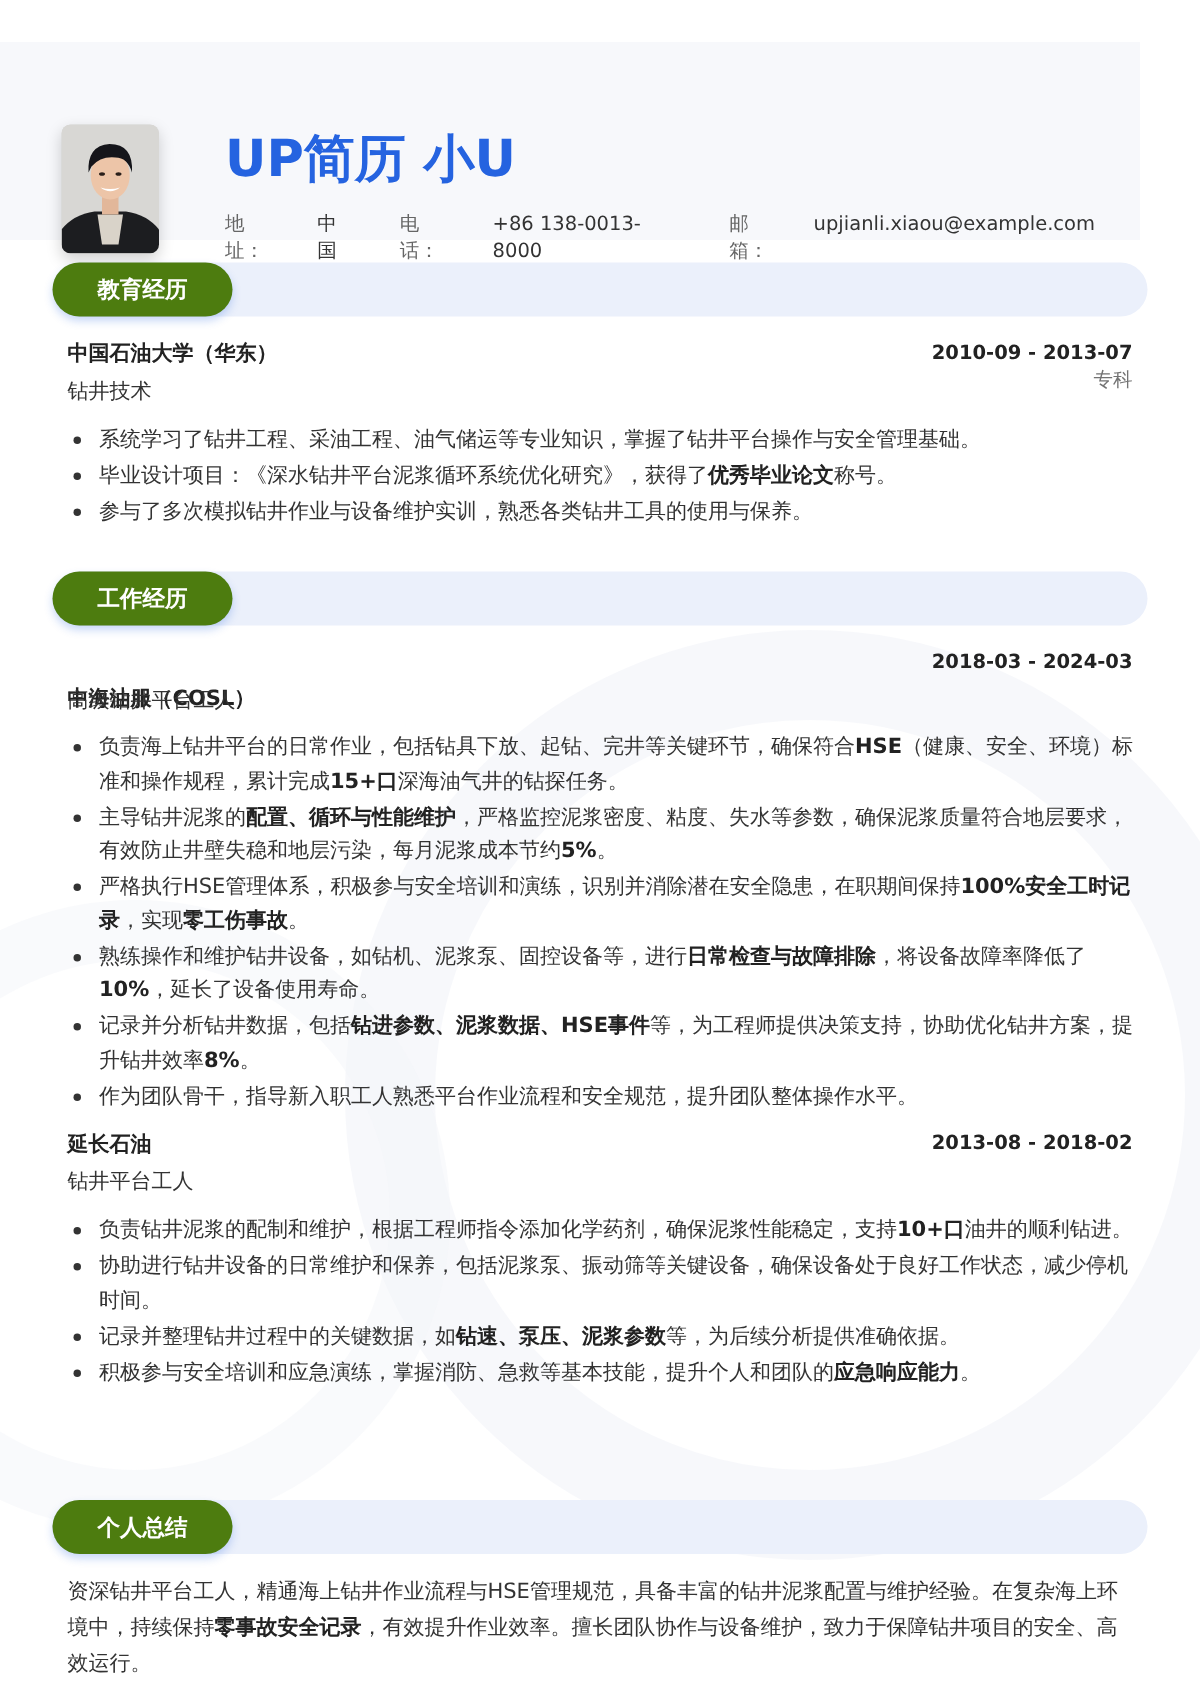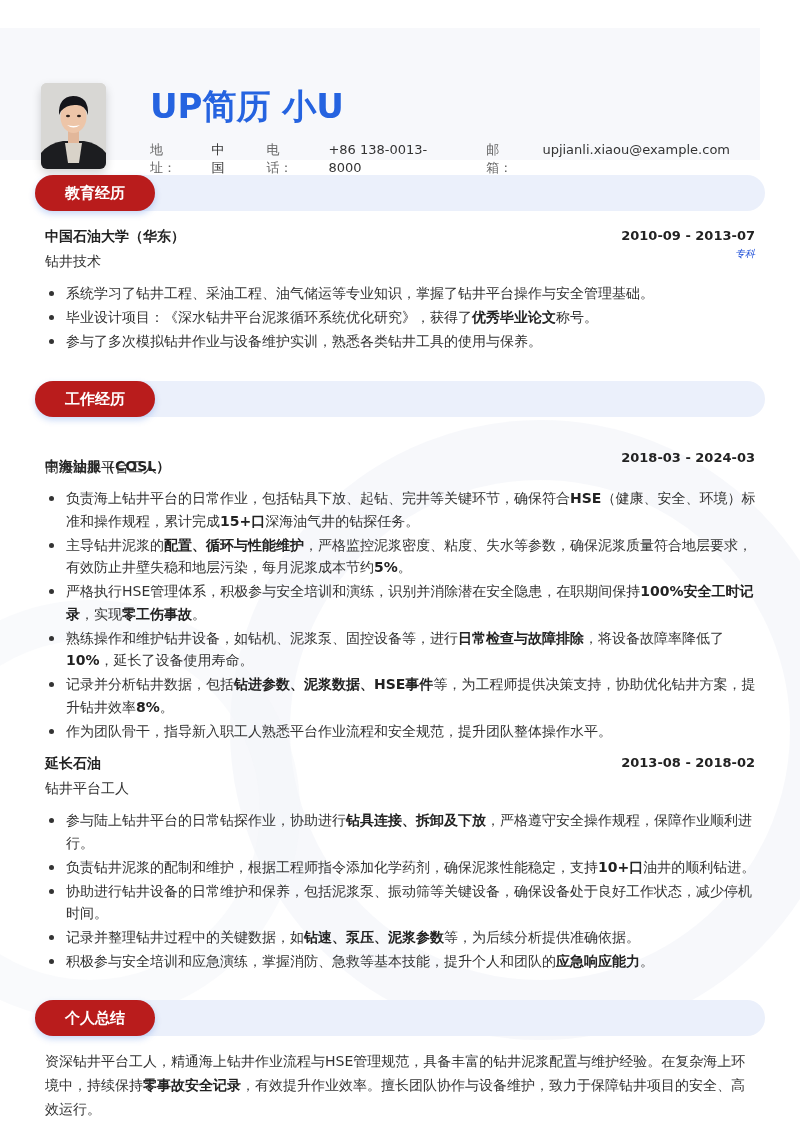--- a/index.html
+++ b/index.html
@@ -12,26 +12,26 @@
   .header { position: absolute; left: 0; top: 28px; width: 760px; height: 132px; background: #f7f8fb; }
   .photo { position: absolute; left: 41px; top: 55px; width: 65px; height: 86px; border-radius: 6px; overflow: hidden; box-shadow: 0 4px 10px rgba(0,0,0,0.18); background: #d6d5d2; }
   .photo svg { display: block; }
   .name { position: absolute; left: 150px; top: 56px; font-size: 34px; line-height: 44px; color: #2563e0; font-weight: bold; letter-spacing: 0px; }
   .contacts { position: absolute; left: 150px; top: 113px; display: flex; font-size: 13px; line-height: 18px; }
   .contact { display: flex; margin-right: 30px; }
   .contact .lbl { color: #666; }
   .contact .val { color: #333; margin-left: 24px; }
 
   .section-bar { position: absolute; left: 35px; width: 730px; height: 36px; border-radius: 18px; background: #ebf0fb; }
-  .section-badge { position: absolute; left: 0; top: 0; width: 120px; height: 36px; border-radius: 18px; background: #b91c1c; color: #fff; font-size: 15px; font-weight: bold; line-height: 36px; text-align: center; box-shadow: 0 3px 6px rgba(37,99,224,0.25); }
+  .section-badge { position: absolute; left: 0; top: 0; width: 120px; height: 36px; border-radius: 18px; background: #4d7c0f; color: #fff; font-size: 15px; font-weight: bold; line-height: 36px; text-align: center; box-shadow: 0 3px 6px rgba(37,99,224,0.25); }
 
   .entry-title { position: absolute; left: 45px; font-size: 14px; font-weight: bold; color: #222; line-height: 20px; }
   .entry-date { position: absolute; right: 45px; font-size: 13px; font-weight: bold; color: #222; line-height: 20px; }
   .entry-sub { position: absolute; left: 45px; font-size: 14px; color: #333; line-height: 20px; }
-  .entry-degree { position: absolute; right: 45px; font-size: 10px; color: #1d4ed8; line-height: 20px; font-style: italic; }
+  .entry-degree { position: absolute; right: 45px; font-size: 13px; color: #737373; line-height: 20px; }
 
   .bullets { position: absolute; left: 45px; width: 712px; list-style: none; }
   .bullets li { position: relative; padding-left: 21px; font-size: 14px; line-height: 22.5px; color: #333; margin-bottom: 1.5px; }
   .bullets li::before { content: ""; position: absolute; left: 4px; top: 9px; width: 5px; height: 5px; border-radius: 50%; background: #333; }
   .bullets b { font-weight: bold; color: #222; }
 
   .summary { position: absolute; left: 45px; width: 712px; font-size: 14px; line-height: 24px; color: #333; }
   .summary b { font-weight: bold; color: #222; margin-top: 36px; }
 </style>
 </head>
@@ -82,36 +82,35 @@
   <ul class="bullets" style="top:282px;">
       <li><span>系统学习了钻井工程、采油工程、油气储运等专业知识，掌握了钻井平台操作与安全管理基础。</span></li>
       <li><span>毕业设计项目：《深水钻井平台泥浆循环系统优化研究》，获得了</span><b>优秀毕业论文</b><span>称号。</span></li>
       <li><span>参与了多次模拟钻井作业与设备维护实训，熟悉各类钻井工具的使用与保养。</span></li>
     </ul>
 
   <div class="section-bar" style="top:381px;">
     <div class="section-badge">工作经历</div>
   </div>
   <div class="entry-title" style="top:432px;margin-top:24px;">中海油服（COSL）</div>
-  <div class="entry-date" style="top:432px;margin-top:16px;">2018-03 - 2024-03</div>
+  <div class="entry-date" style="top:432px;">2018-03 - 2024-03</div>
   <div class="entry-sub" style="top:457px;">高级钻井平台工人</div>
   <ul class="bullets" style="top:487px;">
       <li><span>负责海上钻井平台的日常作业，包括钻具下放、起钻、完井等关键环节，确保符合</span><b>HSE</b><span>（健康、安全、环境）标准和操作规程，累计完成</span><b>15+口</b><span>深海油气井的钻探任务。</span></li>
       <li><span>主导钻井泥浆的</span><b>配置、循环与性能维护</b><span>，严格监控泥浆密度、粘度、失水等参数，确保泥浆质量符合地层要求，有效防止井壁失稳和地层污染，每月泥浆成本节约</span><b>5%</b><span>。</span></li>
       <li><span>严格执行HSE管理体系，积极参与安全培训和演练，识别并消除潜在安全隐患，在职期间保持</span><b>100%安全工时记录</b><span>，实现</span><b>零工伤事故</b><span>。</span></li>
       <li><span>熟练操作和维护钻井设备，如钻机、泥浆泵、固控设备等，进行</span><b>日常检查与故障排除</b><span>，将设备故障率降低了</span><b>10%</b><span>，延长了设备使用寿命。</span></li>
       <li><span>记录并分析钻井数据，包括</span><b>钻进参数、泥浆数据、HSE事件</b><span>等，为工程师提供决策支持，协助优化钻井方案，提升钻井效率</span><b>8%</b><span>。</span></li>
       <li><span>作为团队骨干，指导新入职工人熟悉平台作业流程和安全规范，提升团队整体操作水平。</span></li>
     </ul>
 
   <div class="entry-title" style="top:753px;">延长石油</div>
   <div class="entry-date" style="top:753px;">2013-08 - 2018-02</div>
   <div class="entry-sub" style="top:778px;">钻井平台工人</div>
   <ul class="bullets" style="top:809px;">
-      <li><span>参与陆上钻井平台的日常钻探作业，协助进行</span><b>钻具连接、拆卸及下放</b><span>，严格遵守安全操作规程，保障作业顺利进行。</span></li>
       <li><span>负责钻井泥浆的配制和维护，根据工程师指令添加化学药剂，确保泥浆性能稳定，支持</span><b>10+口</b><span>油井的顺利钻进。</span></li>
       <li><span>协助进行钻井设备的日常维护和保养，包括泥浆泵、振动筛等关键设备，确保设备处于良好工作状态，减少停机时间。</span></li>
       <li><span>记录并整理钻井过程中的关键数据，如</span><b>钻速、泵压、泥浆参数</b><span>等，为后续分析提供准确依据。</span></li>
       <li><span>积极参与安全培训和应急演练，掌握消防、急救等基本技能，提升个人和团队的</span><b>应急响应能力</b><span>。</span></li>
     </ul>
 
   <div class="section-bar" style="top:1000px;">
     <div class="section-badge">个人总结</div>
   </div>
   <div class="summary" style="top:1049px;"><span>资深钻井平台工人，精通海上钻井作业流程与HSE管理规范，具备丰富的钻井泥浆配置与维护经验。在复杂海上环境中，持续保持</span><b>零事故安全记录</b><span>，有效提升作业效率。擅长团队协作与设备维护，致力于保障钻井项目的安全、高效运行。</span></div>

